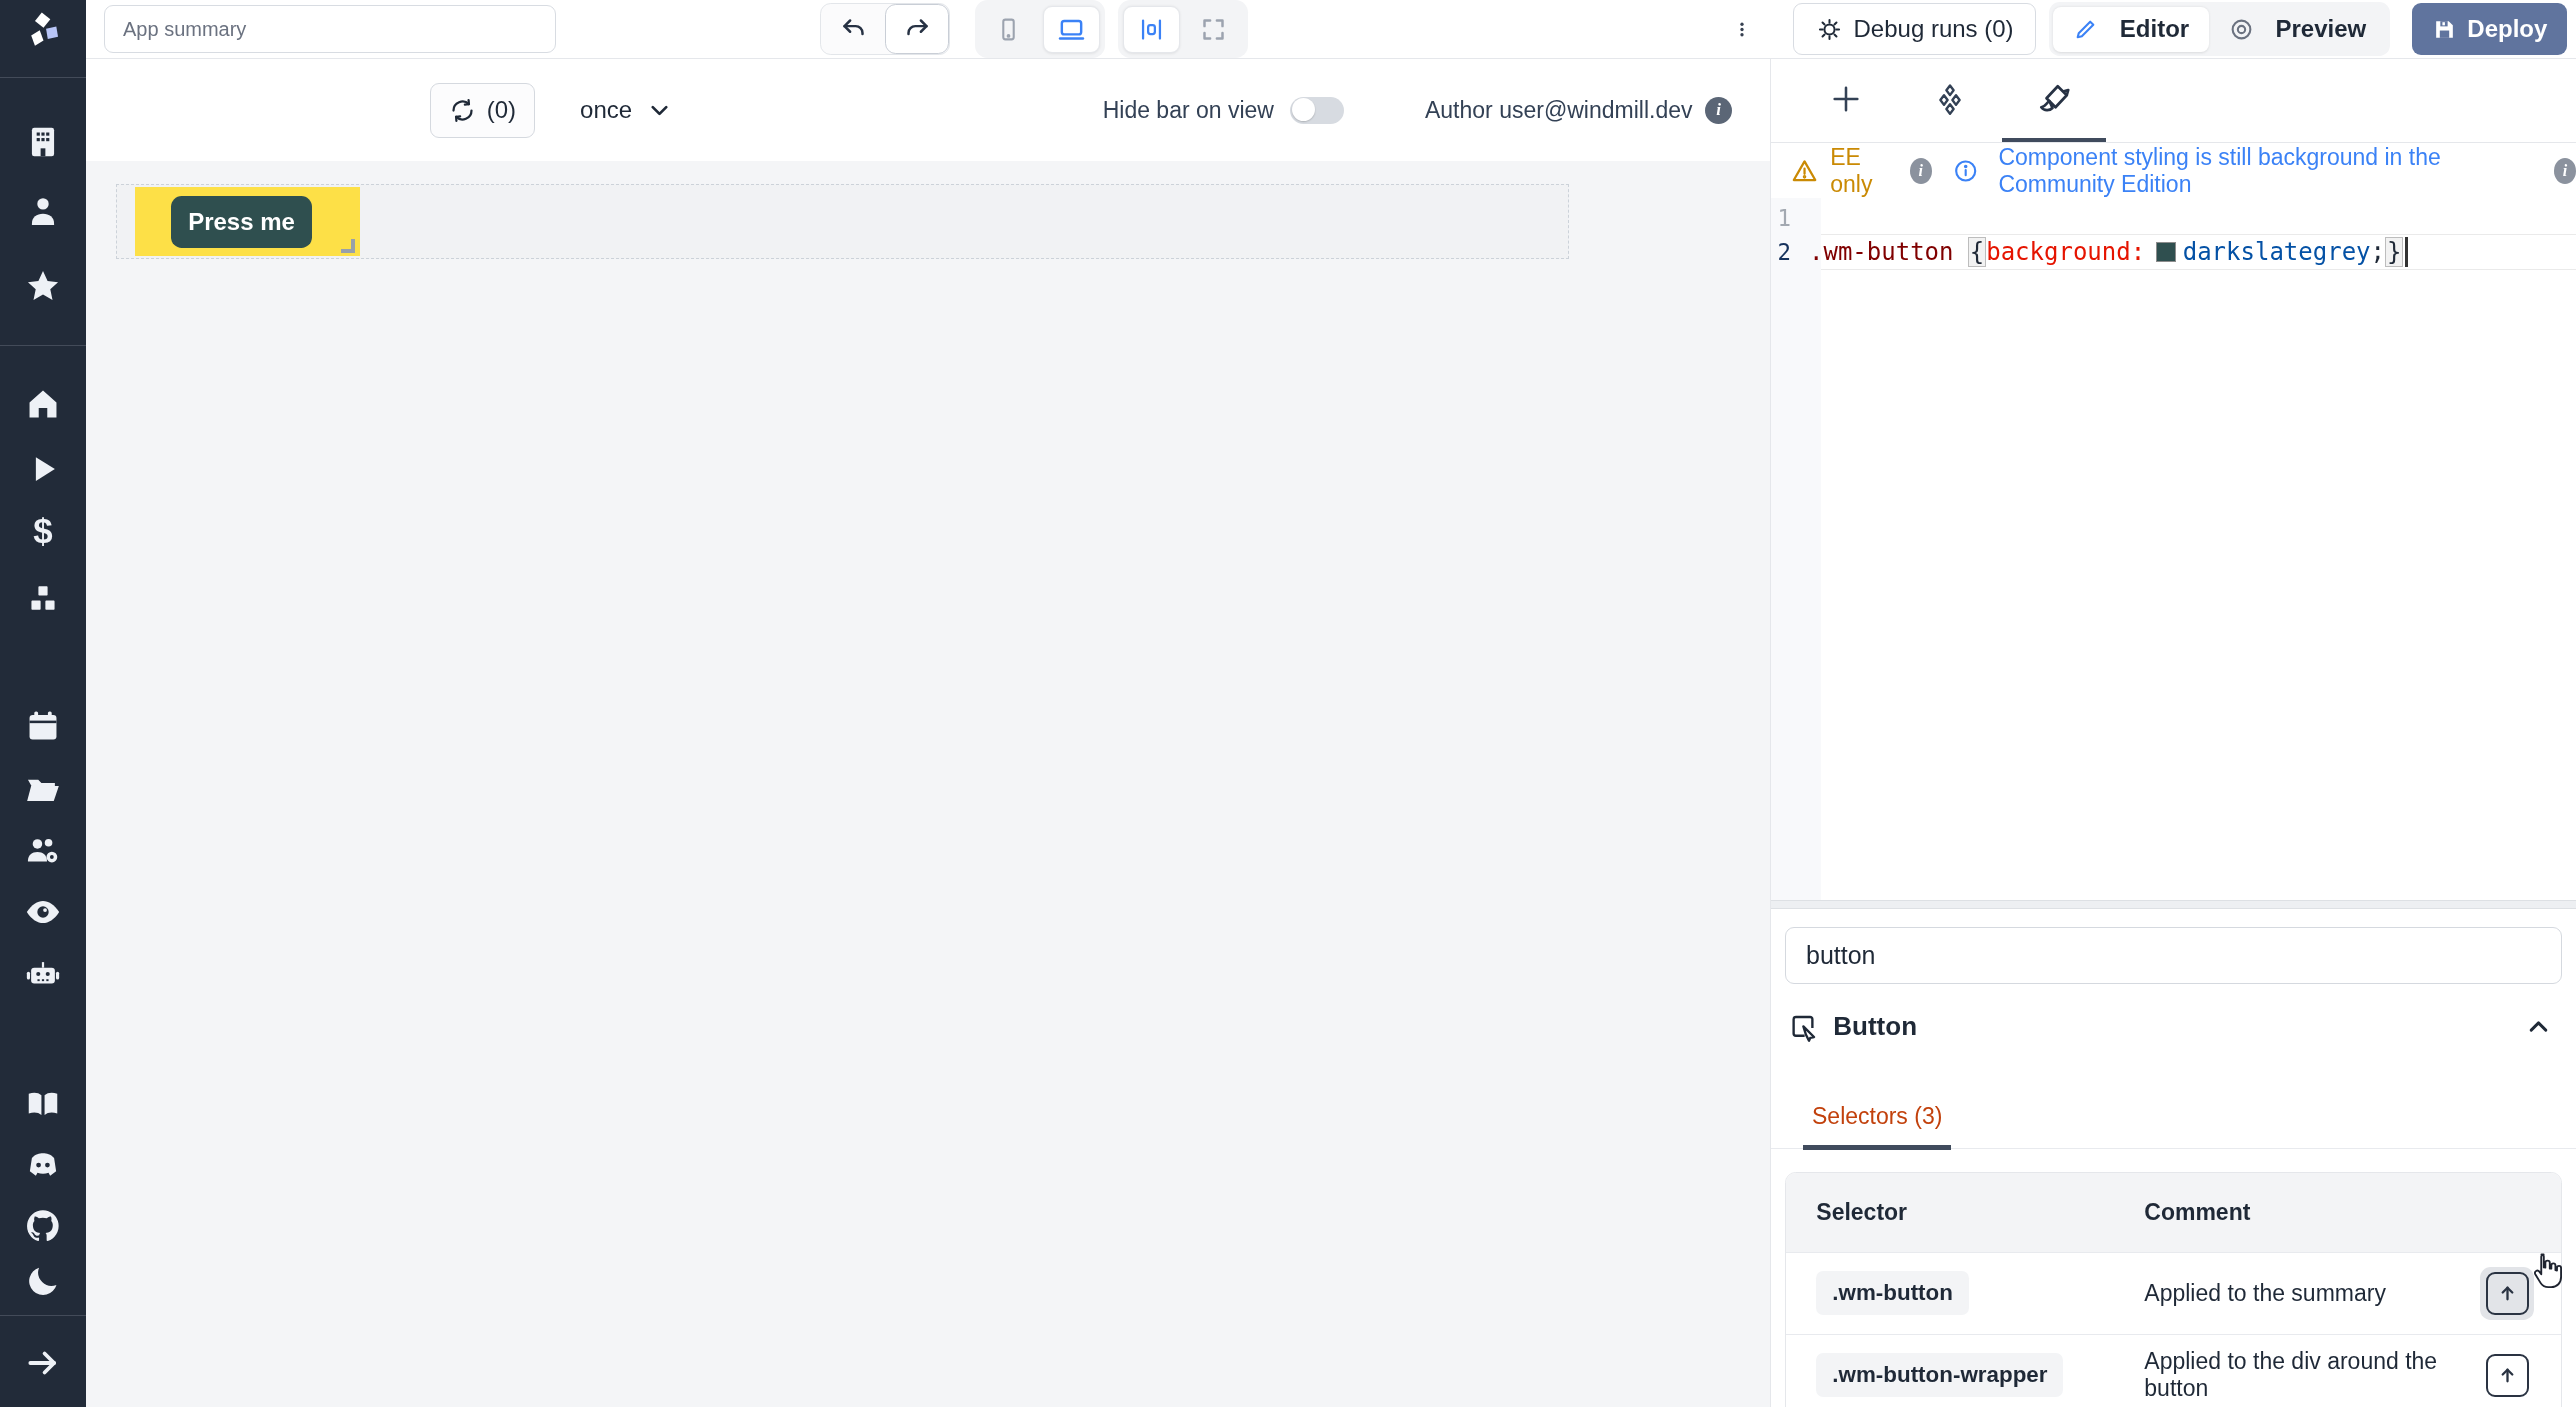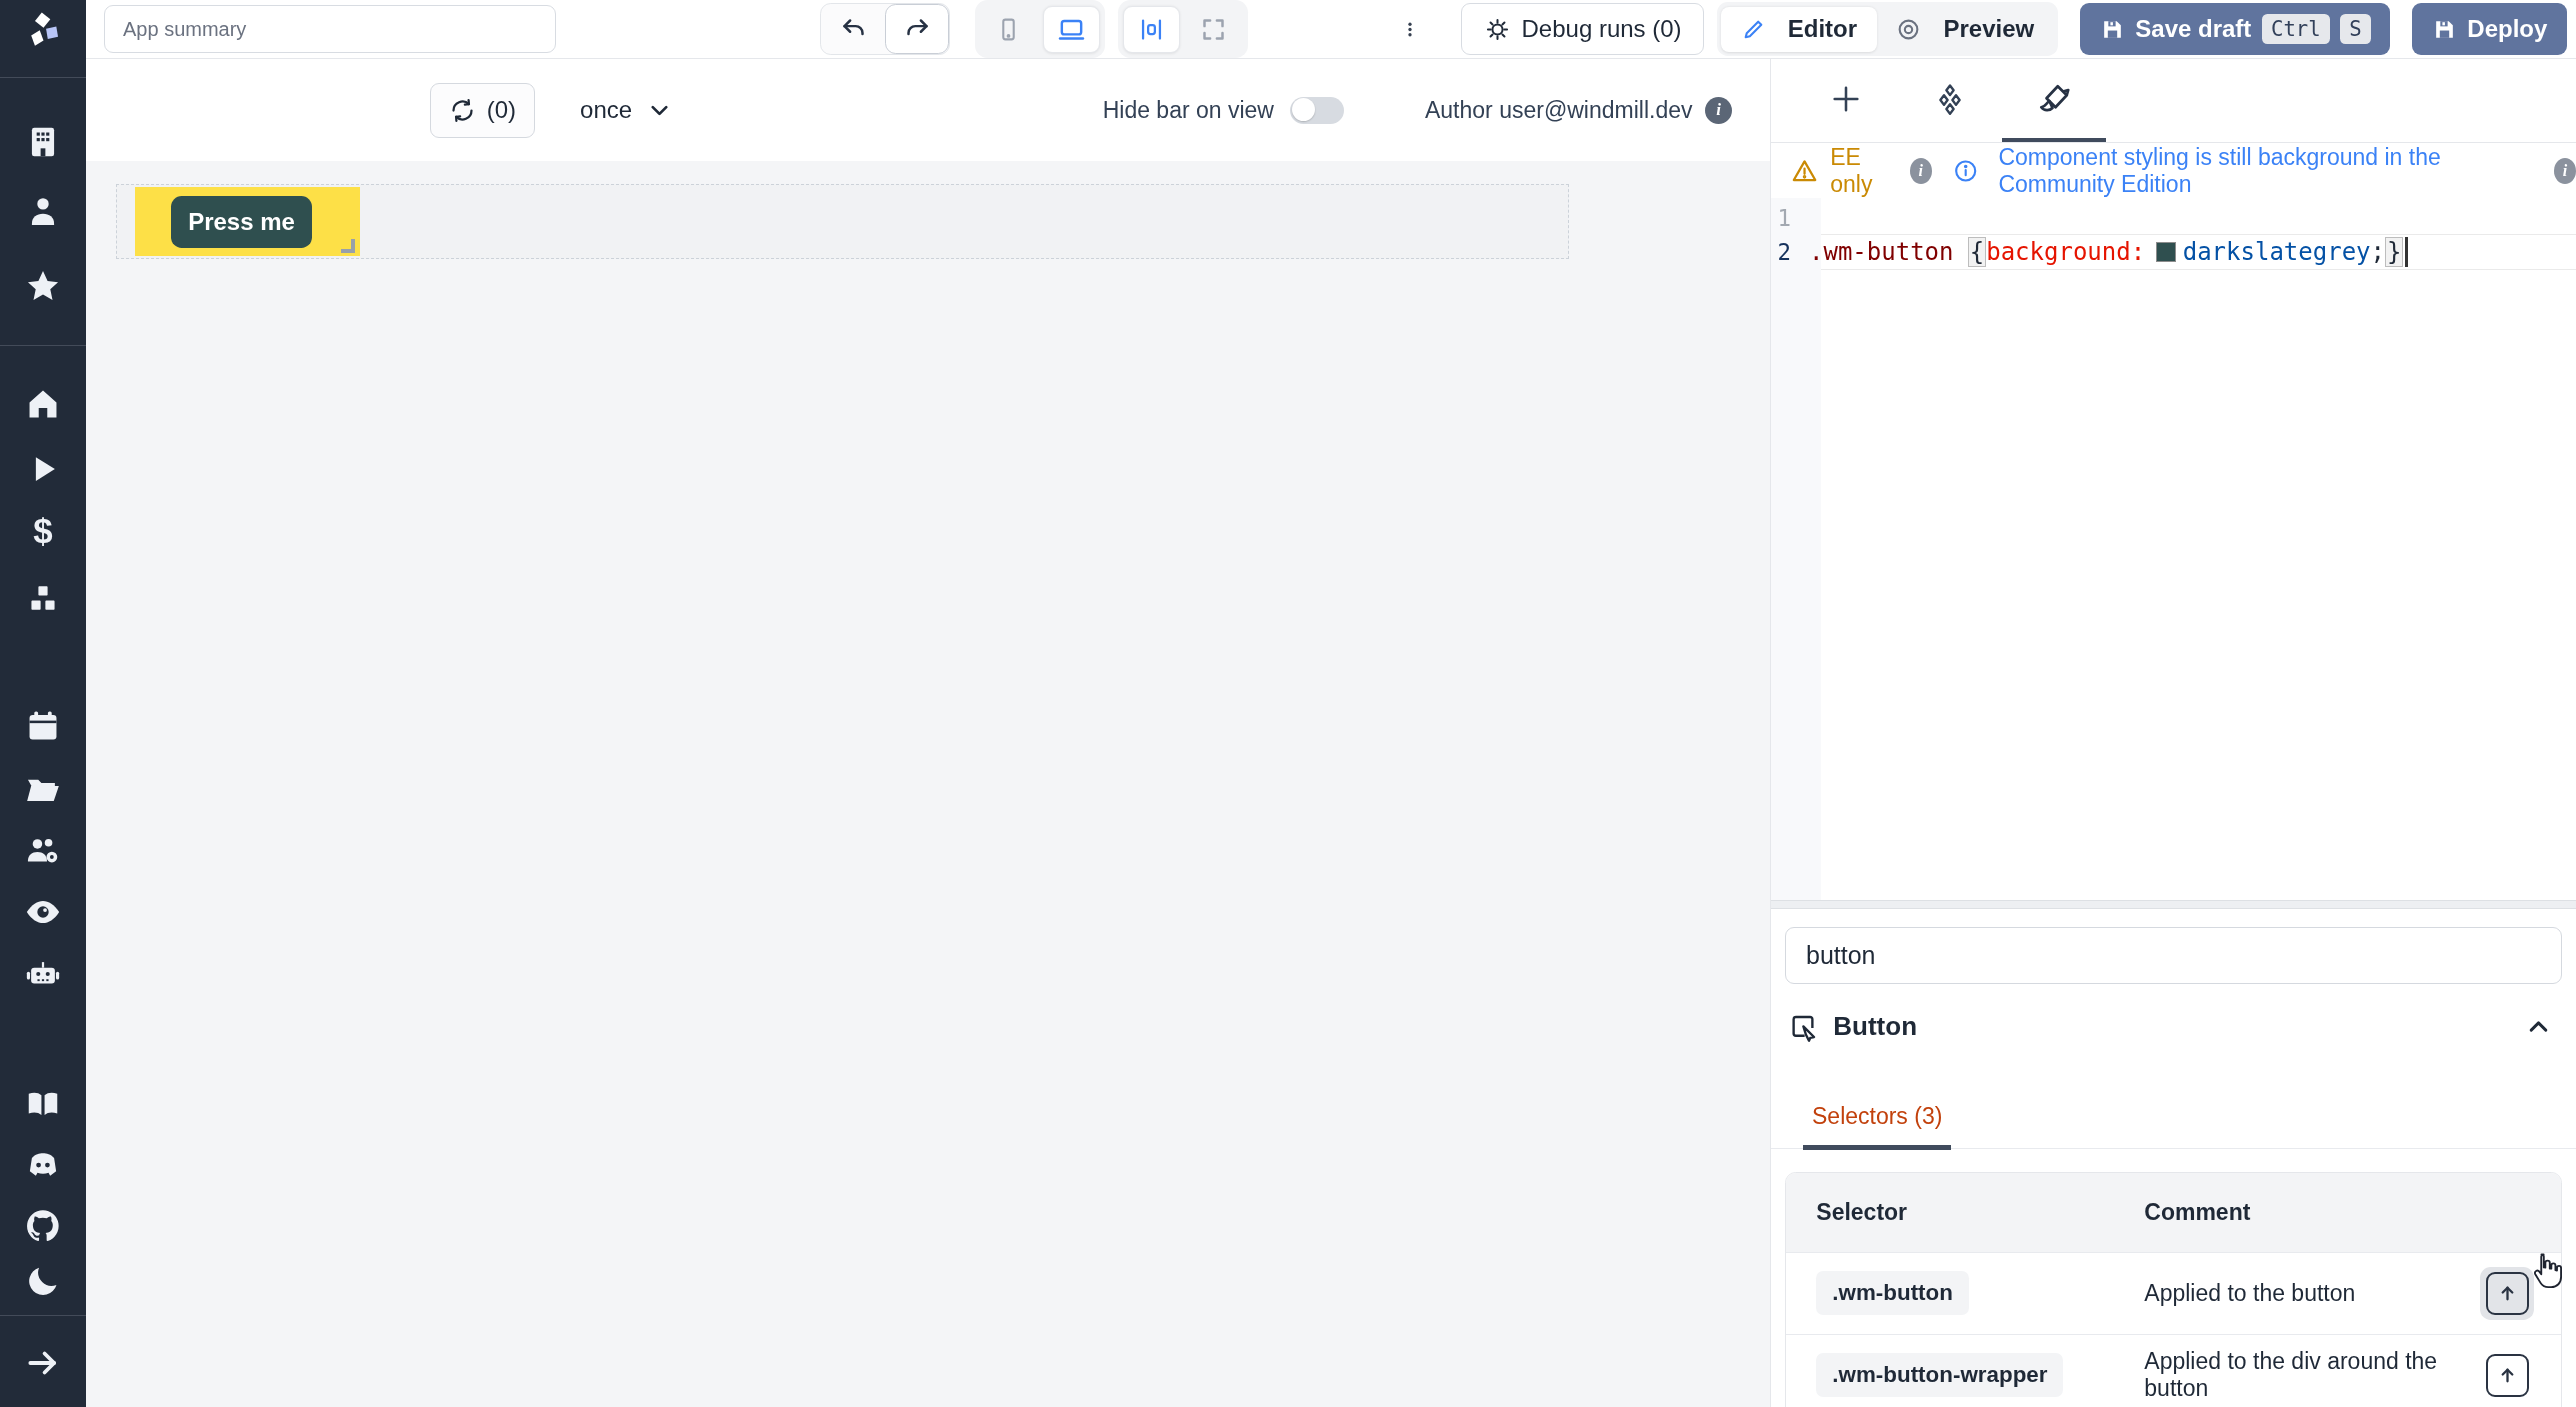--- a/index.html
+++ b/index.html
@@ -315,31 +315,20 @@
         </button>
         <button class="seg-txt-btn">
           <svg width="25" height="25" viewBox="0 0 24 24" fill="none" stroke="#6b7280" stroke-width="2">
               <circle cx="12" cy="12" r="8.5"></circle>
               <circle cx="12" cy="12" r="3.5"></circle>
             </svg>
           <span>Preview</span>
         </button>
       </div>
 
-      <button class="primary-btn">
-        <svg width="25" height="25" viewBox="0 0 24 24">
-            <path d="M4 4h12l4 4v12H4z" fill="#fff"></path>
-            <rect x="8" y="4" width="7" height="5" fill="#60749e"></rect>
-            <rect x="10" y="5" width="2.4" height="3" fill="#fff"></rect>
-            <rect x="7.5" y="13" width="9" height="7" fill="#60749e"></rect>
-          </svg>
-        <span>Save draft</span>
-        <span class="kbd">Ctrl</span>
-        <span class="kbd">S</span>
-      </button>
 
       <button class="primary-btn">
         <svg width="25" height="25" viewBox="0 0 24 24">
             <path d="M4 4h12l4 4v12H4z" fill="#fff"></path>
             <rect x="8" y="4" width="7" height="5" fill="#60749e"></rect>
             <rect x="10" y="5" width="2.4" height="3" fill="#fff"></rect>
             <rect x="7.5" y="13" width="9" height="7" fill="#60749e"></rect>
           </svg>
         <span>Deploy</span>
       </button>
@@ -465,21 +454,21 @@
 
         <div class="sel-table">
           <div class="thead">
             <div class="col-sel">Selector</div>
             <div class="col-com">Comment</div>
             <div class="col-act"></div>
           </div>
 
           <div class="trow">
             <div class="col-sel"><span class="badge">.wm-button</span></div>
-            <div class="col-com">Applied to the button</div>
+            <div class="col-com">Applied to the summary</div>
             <div class="col-act">
               <span class="up-wrap hover">
                 <span class="up-btn">
                     <svg width="23" height="23" viewBox="0 0 24 24" fill="none" stroke="currentColor" stroke-width="2.4" stroke-linecap="round" stroke-linejoin="round">
                       <path d="M12 18V6"></path>
                       <path d="M7 11l5-5 5 5"></path>
                     </svg>
                   </span>
               </span>
             </div>

